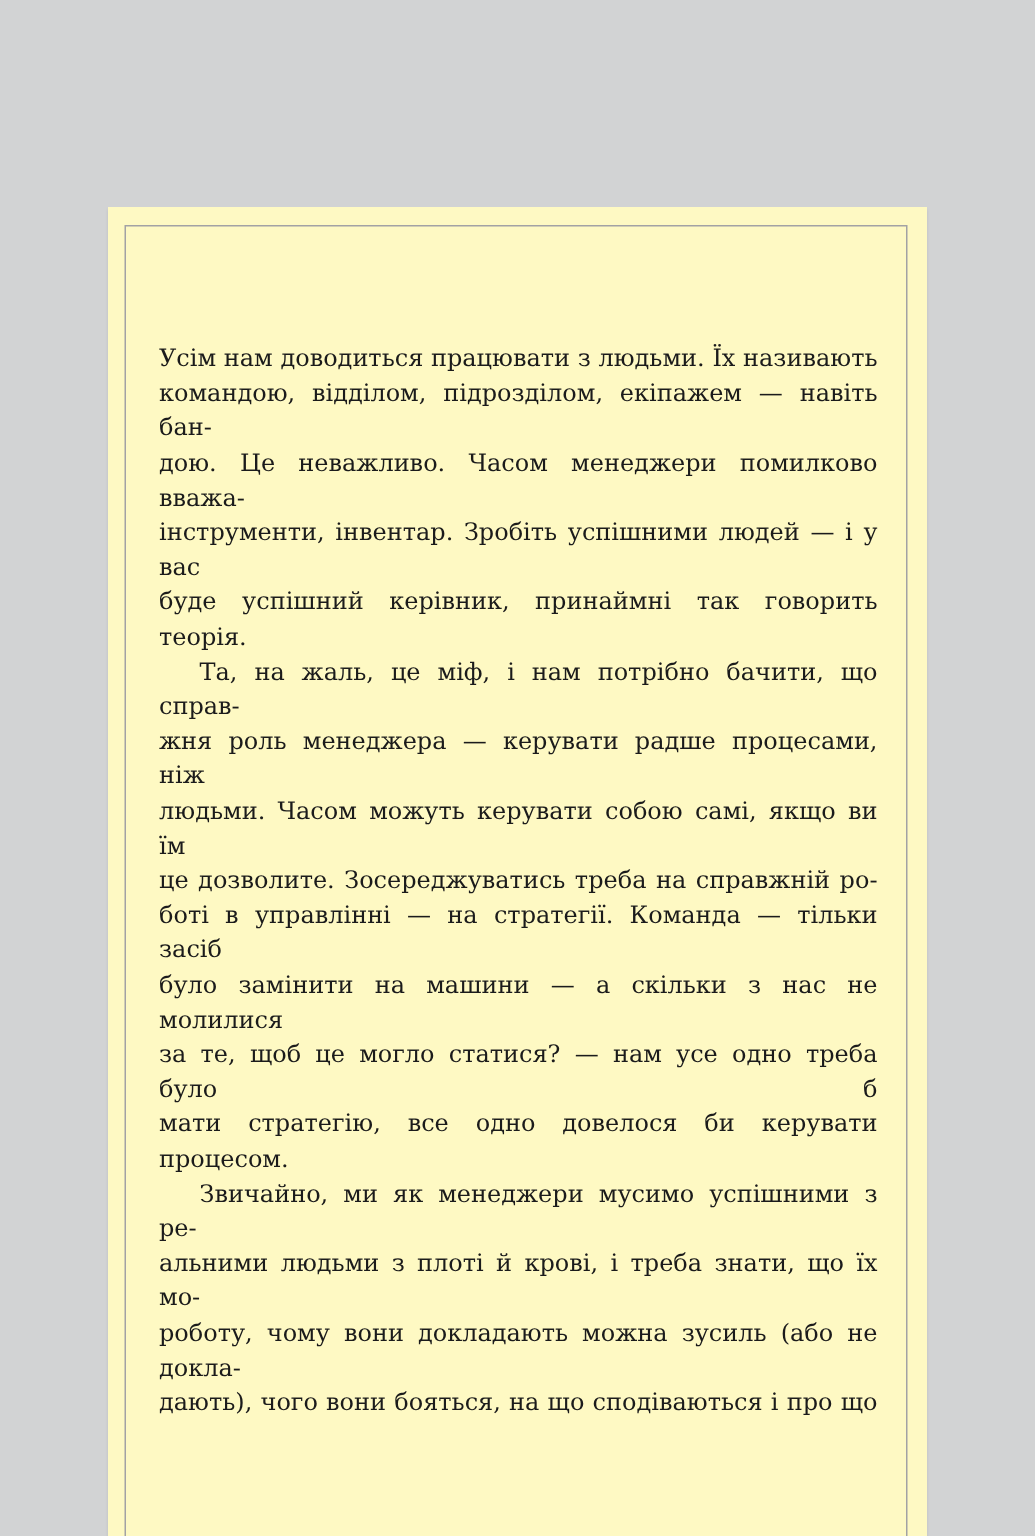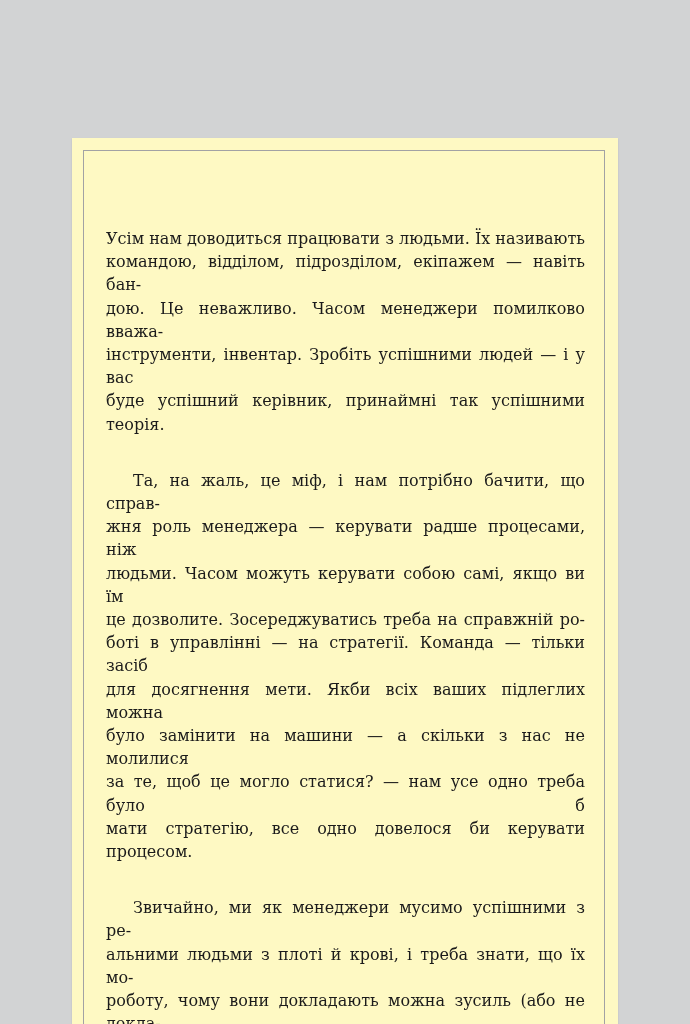--- a/index.html
+++ b/index.html
@@ -30,44 +30,42 @@
     font-size: 16px;
     line-height: 23.2px;
     color: #1b1b1b;
     text-align: justify;
     text-align-last: justify;
     white-space: normal;
     overflow: hidden;
   }
   .text-line.indent {
     text-indent: 27px;
-    margin-top: 33px;
   }
 </style>
 </head>
 <body>
 
 <div class="reader-page">
   <div class="page-border">
 
     <div class="paragraph">
       <div class="text-line">Усім нам доводиться працювати з людьми. Їх називають</div>
       <div class="text-line">командою, відділом, підрозділом, екіпажем — навіть бан-</div>
       <div class="text-line">дою. Це неважливо. Часом менеджери помилково вважа-</div>
       <div class="text-line">інструменти, інвентар. Зробіть успішними людей — і у вас</div>
-      <div class="text-line">буде успішний керівник, принаймні так успішними теорія.</div>
+      <div class="text-line">буде успішний керівник, принаймні так говорить теорія.</div>
     </div>
 
     <div class="paragraph">
       <div class="text-line indent">Та, на жаль, це міф, і нам потрібно бачити, що справ-</div>
       <div class="text-line">жня роль менеджера — керувати радше процесами, ніж</div>
       <div class="text-line">людьми. Часом можуть керувати собою самі, якщо ви їм</div>
       <div class="text-line">це дозволите. Зосереджуватись треба на справжній ро-</div>
       <div class="text-line">боті в управлінні — на стратегії. Команда — тільки засіб</div>
-      <div class="text-line">для досягнення мети. Якби всіх ваших підлеглих можна</div>
       <div class="text-line">було замінити на машини — а скільки з нас не молилися</div>
       <div class="text-line">за те, щоб це могло статися? — нам усе одно треба було б</div>
       <div class="text-line">мати стратегію, все одно довелося би керувати процесом.</div>
     </div>
 
     <div class="paragraph">
       <div class="text-line indent">Звичайно, ми як менеджери мусимо успішними з ре-</div>
       <div class="text-line">альними людьми з плоті й крові, і треба знати, що їх мо-</div>
       <div class="text-line">роботу, чому вони докладають можна зусиль (або не докла-</div>
       <div class="text-line">дають), чого вони бояться, на що сподіваються і про що</div>

